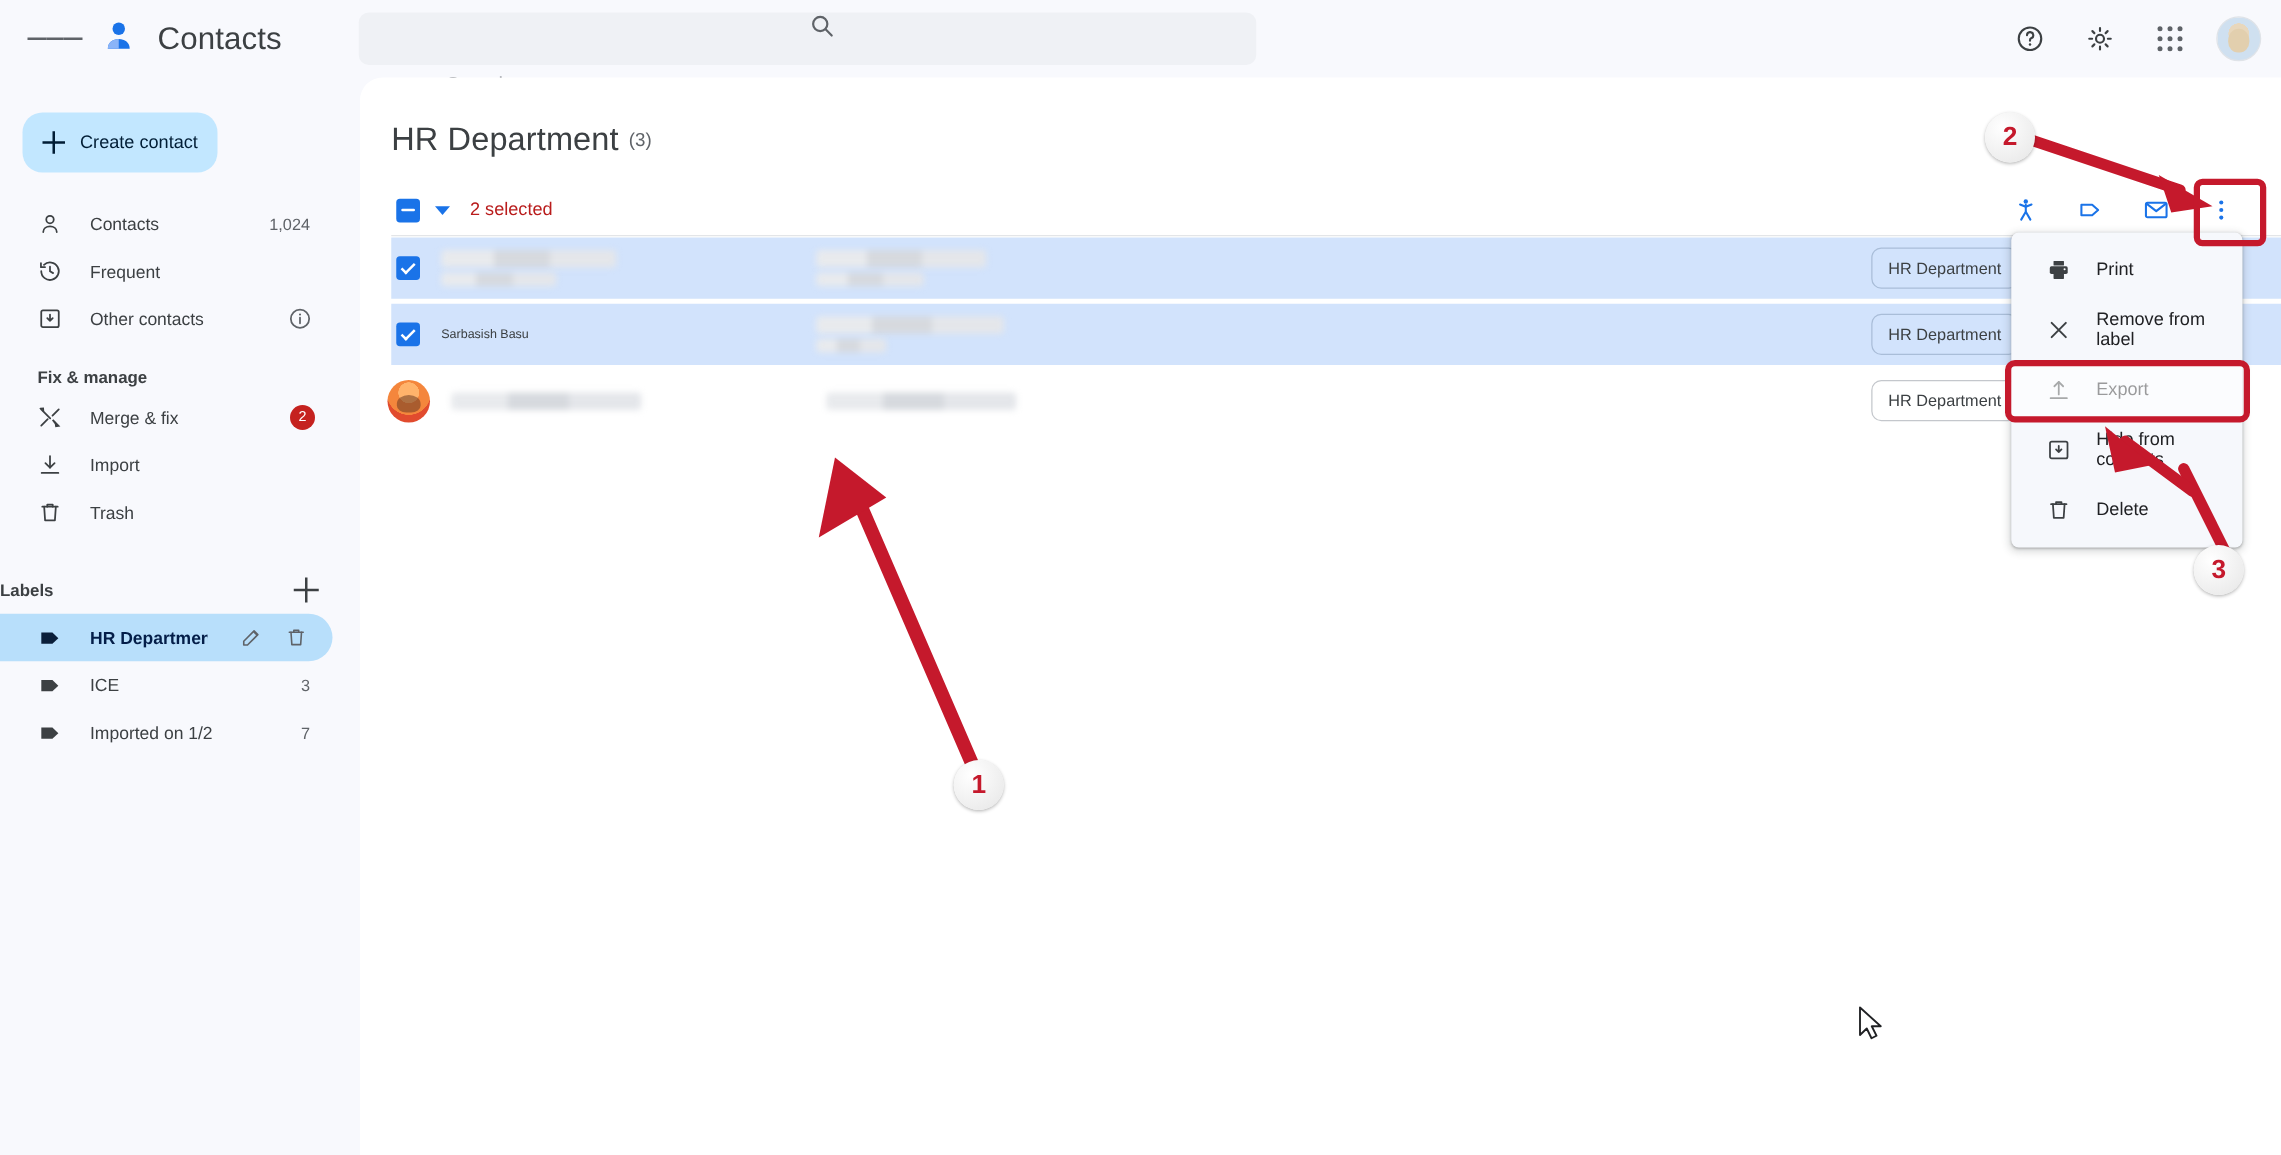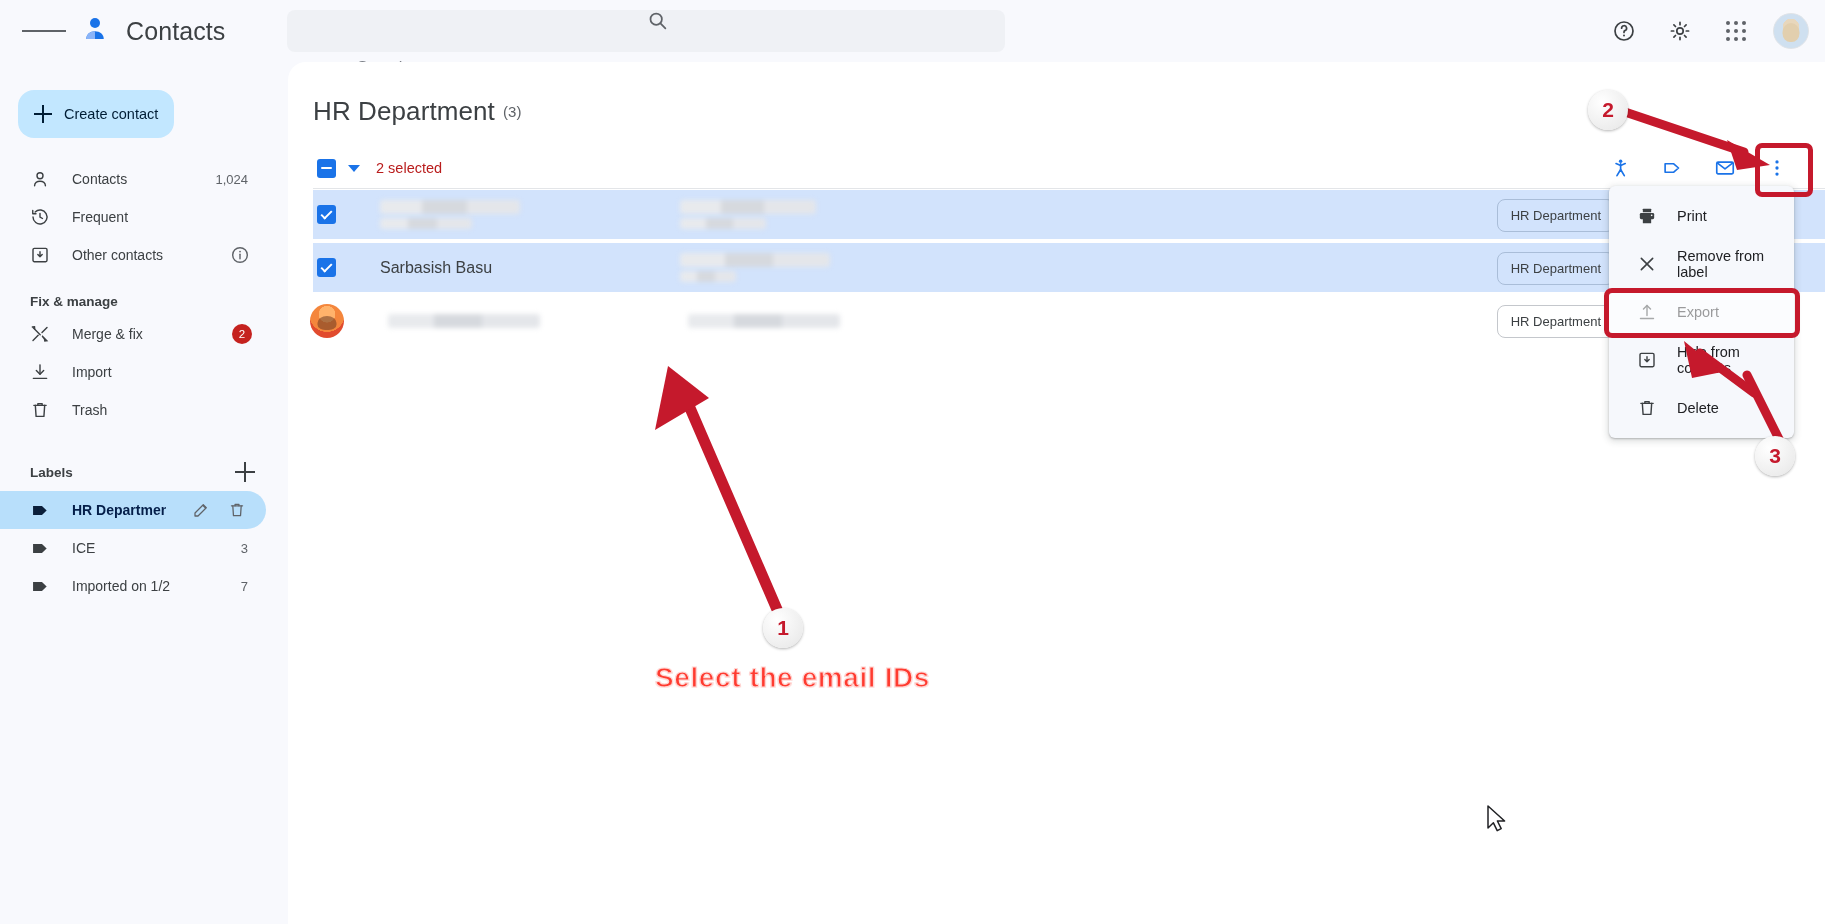--- a/index.html
+++ b/index.html
@@ -65,21 +65,21 @@
   }
   .navitem .nlabel { flex: 1; }
   .navitem .ncount { font-size: 13px; color:#5f6368; margin-right: 18px; }
   .navicon { width:20px; height:20px; display:flex; align-items:center; justify-content:center; flex:0 0 20px; }
   .section-head { margin: 20px 0 6px 30px; font-size: 13.5px; font-weight:700; color:#3c4043; }
   .badge-red {
     background:#c5221f; color:#fff; font-size:11.5px; border-radius: 10px; min-width:20px; height:20px;
     display:flex; align-items:center; justify-content:center; margin-right:14px; padding: 0 6px; font-weight:500;
   }
   .labels-head {
-    margin-top: 24px; height: 38px; display:flex; align-items:center; padding-left: 30px;
+    margin-top: 24px; height: 38px; display:flex; align-items:center; 
     font-size: 13.5px; font-weight:700; color:#3c4043;
   }
   .add-label { margin-left:auto; margin-right: 28px; width: 30px; height:30px; border-radius:50%; display:flex; align-items:center; justify-content:center; cursor:pointer; }
   .add-label .plus2 { width:20px; height:20px; position:relative; }
   .add-label .plus2::before,.add-label .plus2::after { content:""; position:absolute; background:#3c4043; }
   .add-label .plus2::before { left:9px; top:0; width:2px; height:20px; }
   .add-label .plus2::after { top:9px; left:0; height:2px; width:20px; }
 
   .labelitem {
     position:relative; height: 38px; margin-right: 22px; border-radius: 0 19px 19px 0;
@@ -122,21 +122,21 @@
   .row-check {
     width: 19px; height:19px; border-radius:3px; background:#1a73e8; margin-left: 4px; flex:0 0 19px;
     display:flex; align-items:center; justify-content:center; cursor:pointer;
   }
   .tick { width: 11px; height: 6px; border-left: 2.4px solid #fff; border-bottom: 2.4px solid #fff; transform: rotate(-45deg) translate(1px,-1px); }
   .row-avatar {
     width: 34px; height:34px; border-radius:50%; margin-left: -3px; flex:0 0 34px; overflow:hidden; position:relative;
     background: radial-gradient(circle at 50% 30%, #ffb36b 0 28%, #f4863c 29% 60%, #e14b2e 61% 100%);
   }
   .row-avatar::after{ content:""; position:absolute; left:50%; top:58%; transform:translate(-50%,-50%); width:19px;height:14px;border-radius:50% 50% 40% 40%; background:#6b3b22; opacity:.55;}
-  .row-name { margin-left: 44px; width: 300px; font-size: 16px; color:#3c4043; }
+  .row-name { margin-left: 17px; width: 300px; font-size: 10px; color:#3c4043; }
   .row-email { margin-left: 0px; width: 330px; }
   .blur-bar { height: 14px; border-radius: 3px; background: linear-gradient(90deg,#e8eaed 0 30%, #d6d9de 30% 62%, #e4e6ea 62% 100%); filter: blur(2.4px); }
   .blur-bar.sm { height: 11px; width: 62%; margin-top: 4px; }
   .row-chip { margin-left: auto; margin-right: 210px; }
   .chip {
     border: 1px solid #c4c7cc; border-radius: 8px; padding: 8px 13px; font-size: 13px; color:#3c4043;
     background: transparent; white-space:nowrap; cursor:pointer;
   }
   .row.selected .chip { border-color:#a9bdd8; }
   .row:not(.selected) .chip { background:#fff; }
@@ -547,16 +547,15 @@
     <div class="callout" style="left:1588px; top:90px;">
       <span>2</span>
     </div>
     <div class="callout" style="left:1755px; top:436px;">
       <span>3</span>
     </div>
     <div class="callout" style="left:763px; top:608px;">
       <span>1</span>
     </div>
 
-    <div class="anno-text">Select the email IDs</div>
   </div>
 
 </div>
 
 </body></html>

